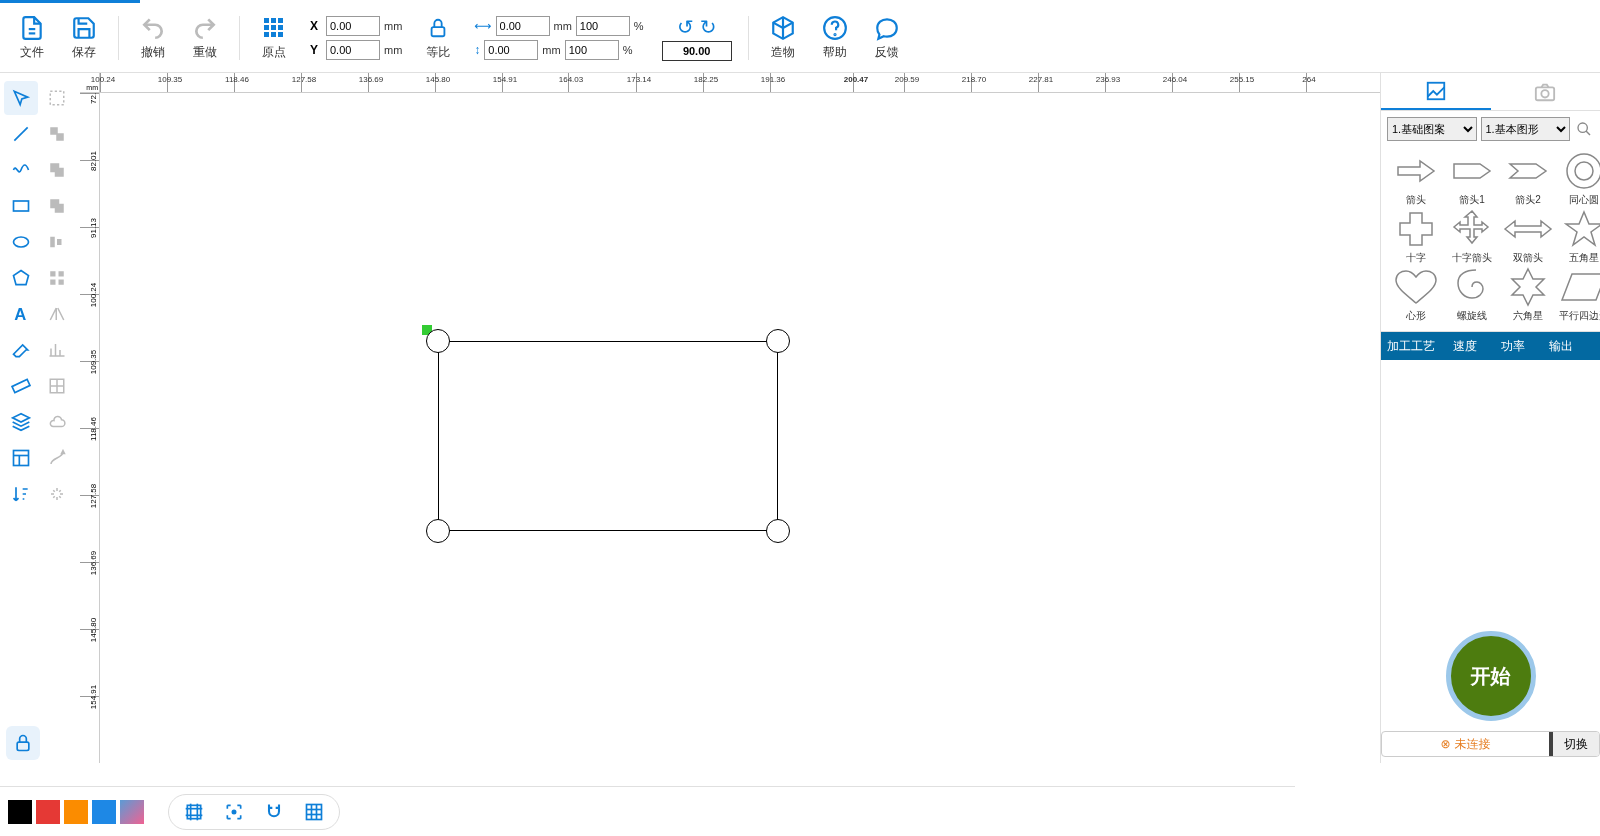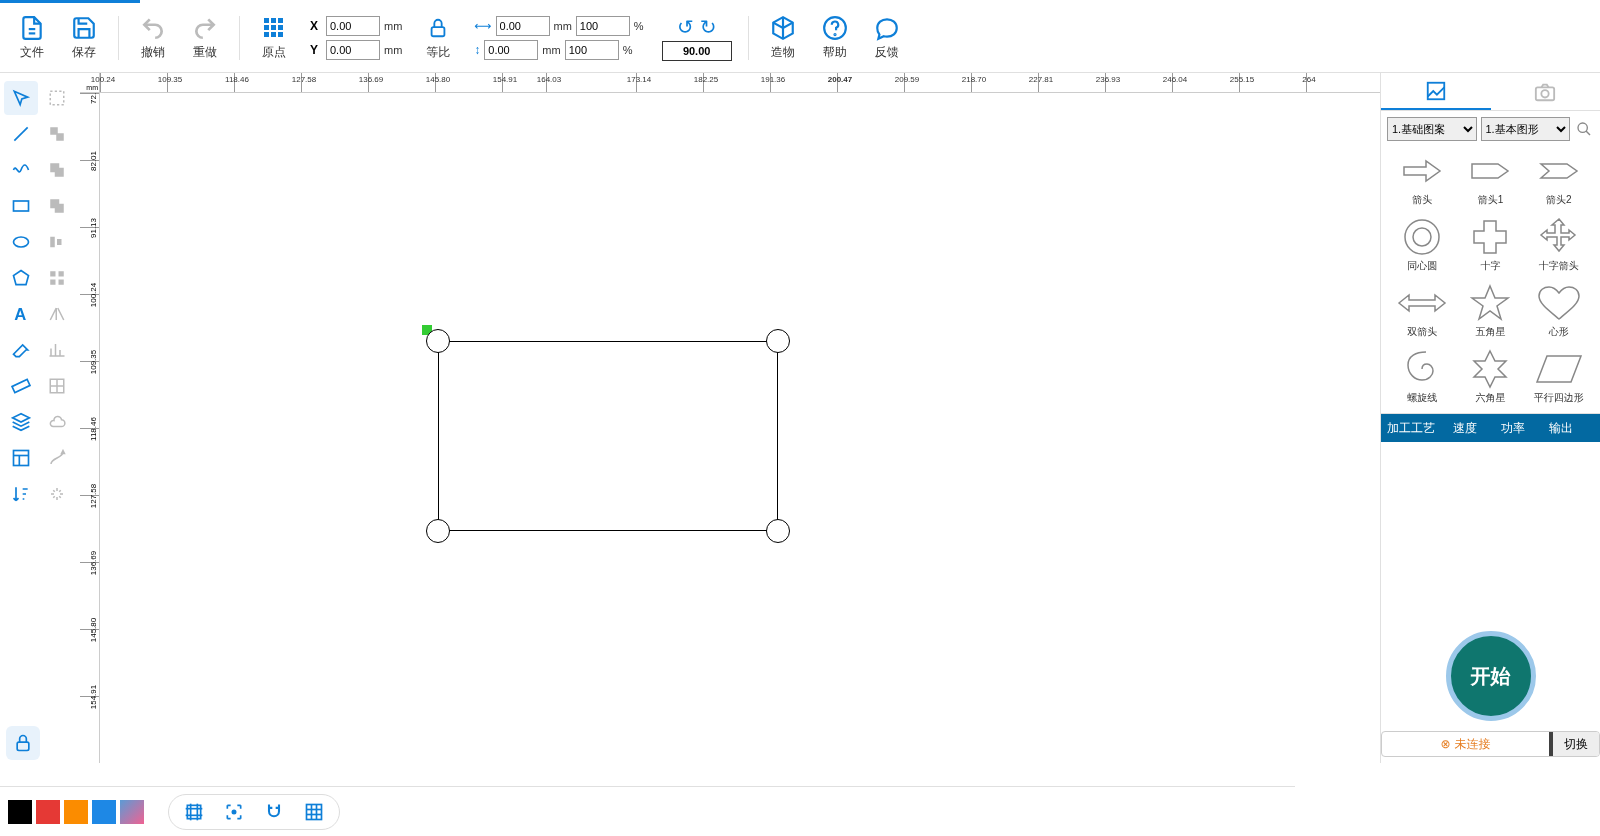--- a/index.html
+++ b/index.html
@@ -38,32 +38,32 @@
 .shape-rect { position:absolute; border:1.5px solid #000; }
 .shape-handle { position:absolute; width:24px; height:24px; border:1.5px solid #000; border-radius:50%; background:#fff; }
 .green-dot { position:absolute; width:10px; height:10px; background:#3c3; }
 .right-panel { width:220px; border-left:1px solid #e0e0e0; display:flex; flex-direction:column; }
 .rp-tabs { height:38px; display:flex; border-bottom:1px solid #e0e0e0; }
 .rp-tab { flex:1; display:flex; align-items:center; justify-content:center; color:#999; cursor:pointer; }
 .rp-tab.active { color:#0e7fd8; border-bottom:2px solid #0e7fd8; }
 .rp-selects { display:flex; gap:4px; padding:6px; align-items:center; }
 .rp-selects select { flex:1; height:24px; font-size:11px; border:1px solid #999; }
 .rp-search { width:20px; height:20px; color:#888; display:flex; align-items:center; justify-content:center; }
-.shapes-grid { display:grid; grid-template-columns:repeat(3,1fr); gap:10px 2px; padding:4px 8px; overflow-y:auto; max-height:300px; }
+.shapes-grid { display:grid; grid-template-columns:repeat(4,1fr); gap:2px 2px; padding:4px 8px; overflow-y:auto; max-height:300px; }
 .shape-item { display:flex; flex-direction:column; align-items:center; cursor:pointer; }
 .shape-item .sico { width:54px; height:40px; display:flex; align-items:center; justify-content:center; }
 .shape-item .slbl { font-size:10px; color:#333; margin-top:2px; }
 .process-tbl { border-top:1px solid #e0e0e0; margin-top:4px; }
 .process-hdr { display:flex; background:#0369a1; color:#fff; font-size:12px; height:28px; align-items:center; }
 .ph { text-align:center; }
 .ph1{width:60px}.ph2{width:48px}.ph3{width:48px}.ph4{width:48px}
 .process-row { display:flex; height:30px; align-items:center; font-size:12px; }
 .pr-sw { width:16px; height:16px; background:#000; margin:0 6px; }
 .start-area { margin-top:auto; display:flex; flex-direction:column; align-items:center; padding-bottom:6px; }
-.start-btn { width:90px; height:90px; border-radius:50%; background:#0f766e; border:5px solid #9cc8ea; color:#fff; display:flex; align-items:center; justify-content:center; font-size:20px; font-weight:bold; cursor:pointer; margin-bottom:10px; }
+.start-btn { width:90px; height:90px; border-radius:50%; background:#4d7c0f; border:5px solid #9cc8ea; color:#fff; display:flex; align-items:center; justify-content:center; font-size:20px; font-weight:bold; cursor:pointer; margin-bottom:10px; }
 .status-row { display:flex; width:100%; border:1px solid #ccc; border-radius:4px; overflow:hidden; height:26px; font-size:12px; }
 .status-l { flex:1; display:flex; align-items:center; justify-content:center; color:#e67e22; gap:4px; }
 .status-r { width:50px; background:#eee; display:flex; align-items:center; justify-content:center; border-left:4px solid #404040; cursor:pointer; }
 .bottom-bar { position:absolute; left:0; bottom:0; height:50px; width:1295px; border-top:1px solid #e0e0e0; display:flex; align-items:center; padding:0 8px; gap:6px; }
 .color-sw { width:24px; height:24px; cursor:pointer; }
 .bb-sep { width:12px; }
 .bb-tool { width:30px; height:30px; display:flex; align-items:center; justify-content:center; color:#0e7fd8; border:1px solid transparent; border-radius:4px; cursor:pointer; font-size:18px; }
 .bb-group { border:1px solid #ddd; border-radius:18px; padding:2px 10px; display:flex; gap:10px; }
 svg { display:block; }
 </style>
@@ -357,33 +357,33 @@
         </div>
         <div class="tick" style="left: 288px;">
           <span>136.69</span>
         </div>
         <div class="tick" style="left: 355px;">
           <span>145.80</span>
         </div>
         <div class="tick" style="left: 422px;">
           <span>154.91</span>
         </div>
-        <div class="tick" style="left: 466px;">
+        <div class="tick" style="left: 488px;">
           <span>164.03</span>
         </div>
         <div class="tick" style="left: 556px;">
           <span>173.14</span>
         </div>
         <div class="tick" style="left: 623px;">
           <span>182.25</span>
         </div>
         <div class="tick" style="left: 690px;">
           <span>191.36</span>
         </div>
-        <div class="tick" style="left: 757px; font-weight: bold;">
+        <div class="tick" style="left: 773px; font-weight: bold;">
           <span>200.47</span>
         </div>
         <div class="tick" style="left: 824px;">
           <span>209.59</span>
         </div>
         <div class="tick" style="left: 891px;">
           <span>218.70</span>
         </div>
         <div class="tick" style="left: 958px;">
           <span>227.81</span>

